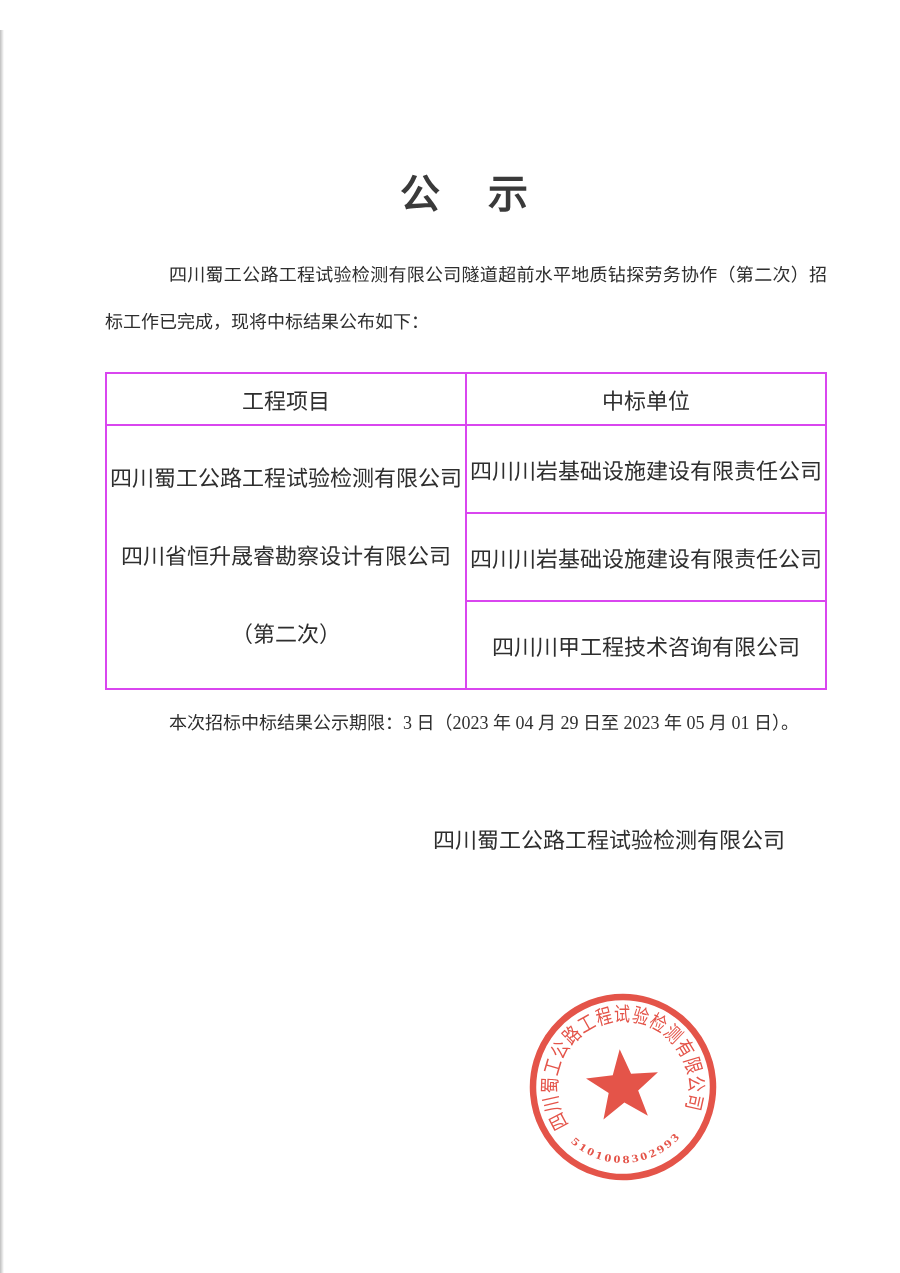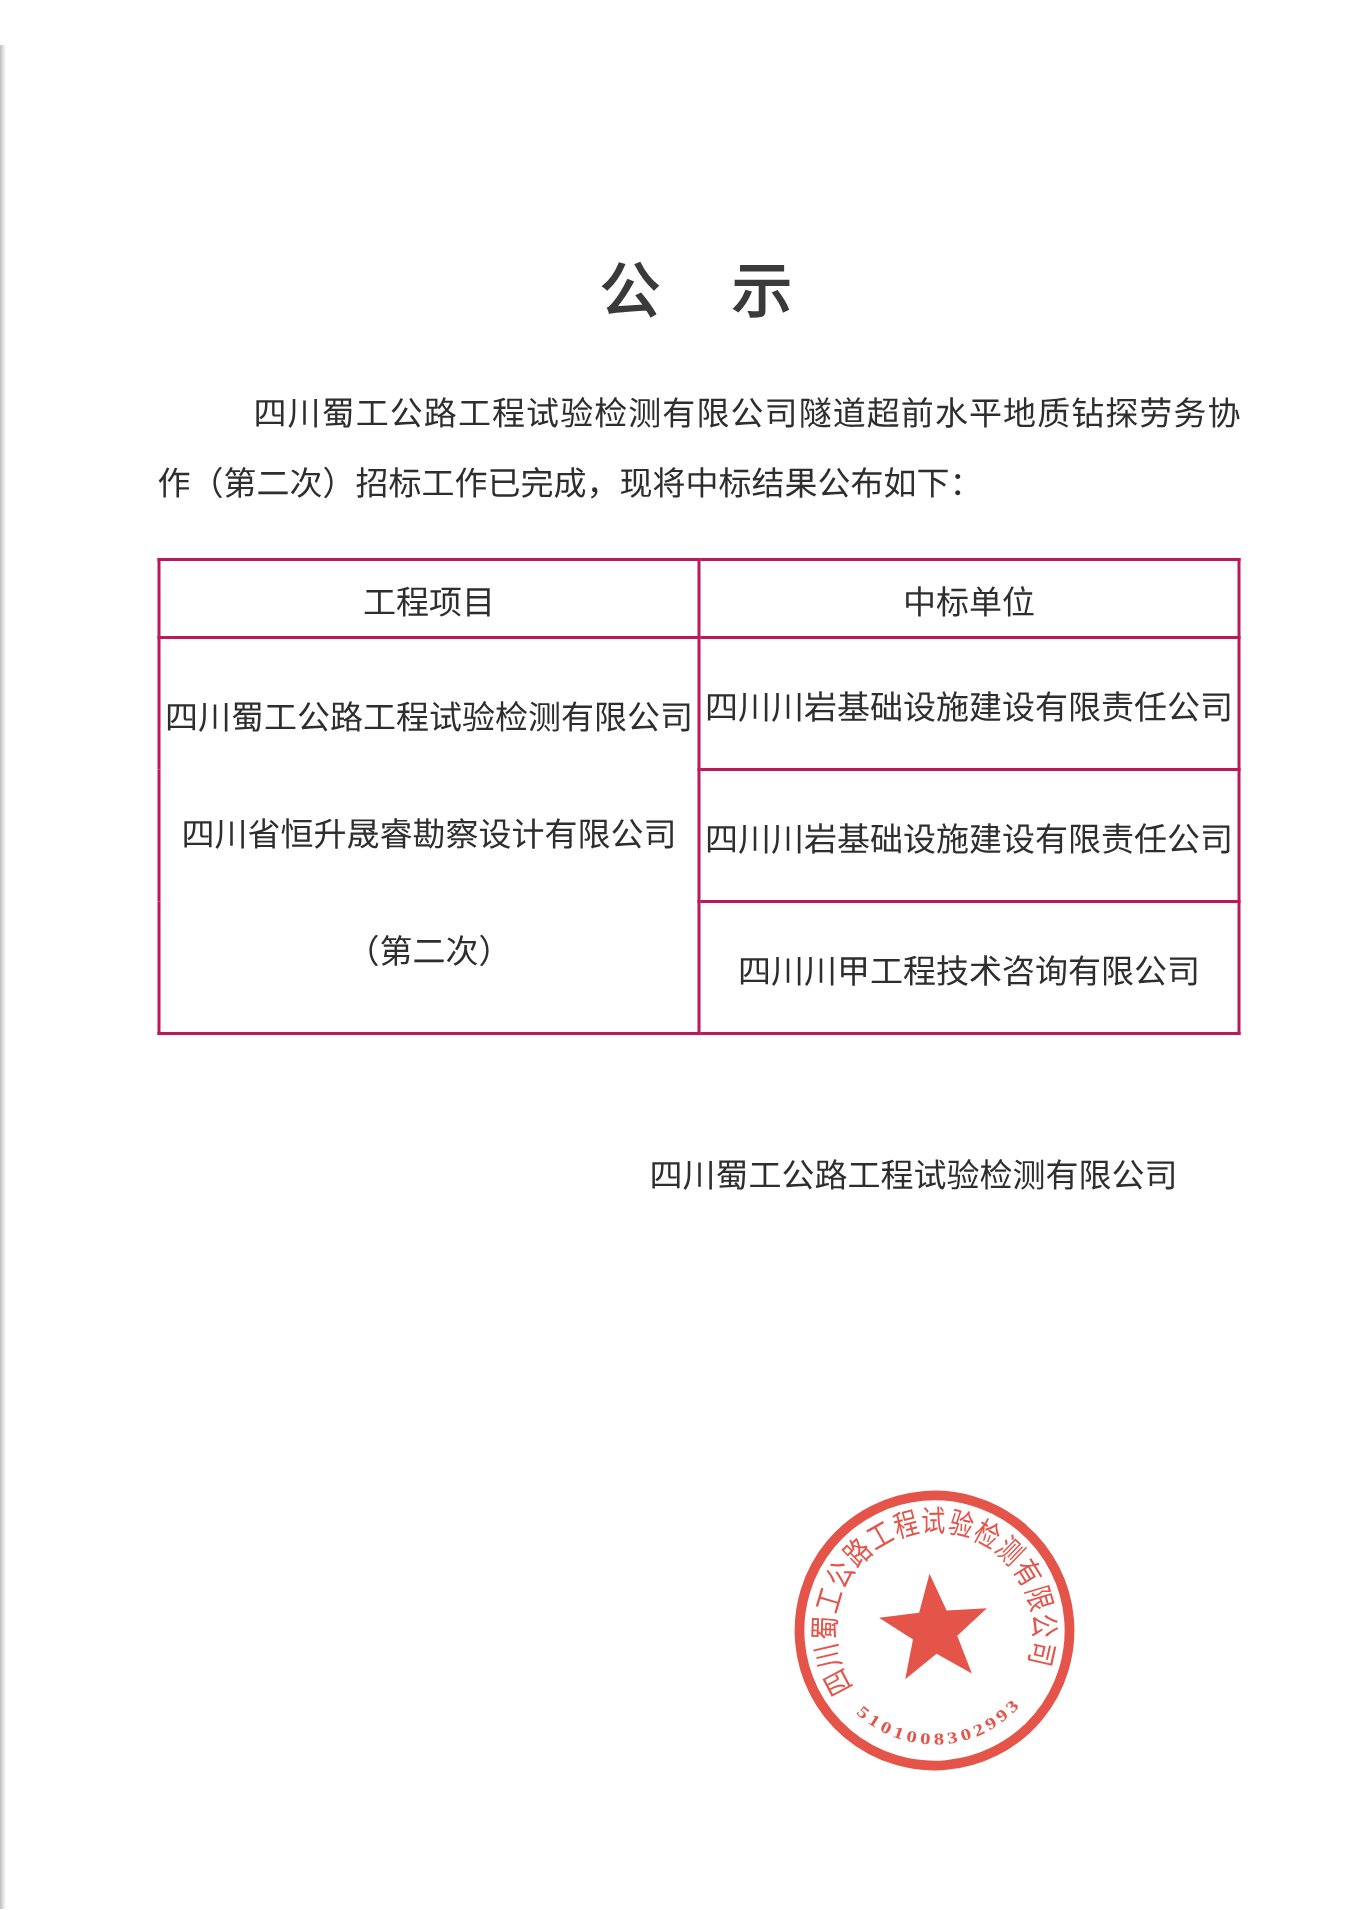--- a/index.html
+++ b/index.html
@@ -11,29 +11,29 @@
   .scan-edge {
     position:absolute; left:0; top:30px; bottom:0; width:4px;
     background:linear-gradient(to right,#bfbfbf,rgba(255,255,255,0));
   }
   .content { position:absolute; left:93px; top:0; width:722px;margin-left:12px; }
   .doc-title {
     margin:168px 0 0 0; text-align:center;
     font-size:40px; font-weight:600; letter-spacing:4px; line-height:54px;
     color:#3a3a3a;
   }
-  p { margin:0; font-size:22px; line-height:47px; text-align:justify; }
+  p { margin:0; font-size:18px; line-height:47px; text-align:justify; }
   .indent { text-indent:64px; }
   .intro { margin-top:30px; }
   .results-table {
     margin-top:26px; width:100%; border-collapse:collapse;
     table-layout:fixed;
   }
   .results-table th, .results-table td {
-    border:2px solid #be185d; text-align:center;
+    border:2px solid #d946ef; text-align:center;
     font-size:22px; font-weight:normal; color:#2e2e2e; padding:0;
   }
   .results-table thead th { height:50px; }
   .results-table tbody td { height:86px; }
   .project-cell div { line-height:78px; }
   .after-table { margin-top:10px; }
   .signature { margin:70px 42px 0 auto; width:fit-content; text-align:center; }
   .signature div { font-size:22px; line-height:47px; white-space:nowrap; }
   .seal {
     position:absolute; left:523px; top:987px; width:200px; height:200px;
@@ -70,20 +70,21 @@
         </tr>
         <tr>
           <td>四川川岩基础设施建设有限责任公司</td>
         </tr>
         <tr>
           <td>四川川甲工程技术咨询有限公司</td>
         </tr>
       </tbody>
     </table>
 
+    <p class="indent after-table">本次招标中标结果公示期限：3 日（2023 年 04 月 29 日至 2023 年 05 月 01 日）。</p>
 
     <div class="signature">
       <div>四川蜀工公路工程试验检测有限公司</div>
     </div>
   </div>
 
   <svg class="seal" viewBox="0 0 200 200" aria-hidden="true">
     <g transform="rotate(-5 100 100)" fill="#e03a2e">
       <circle cx="100" cy="100" r="90" fill="none" stroke="#e03a2e" stroke-width="6.5"></circle>
       <polygon points="100,62 109.2,87.4 136.1,88.3 114.8,104.8 122.3,130.7 100,115.6 77.7,130.7 85.2,104.8 63.9,88.3 90.8,87.4"></polygon>

